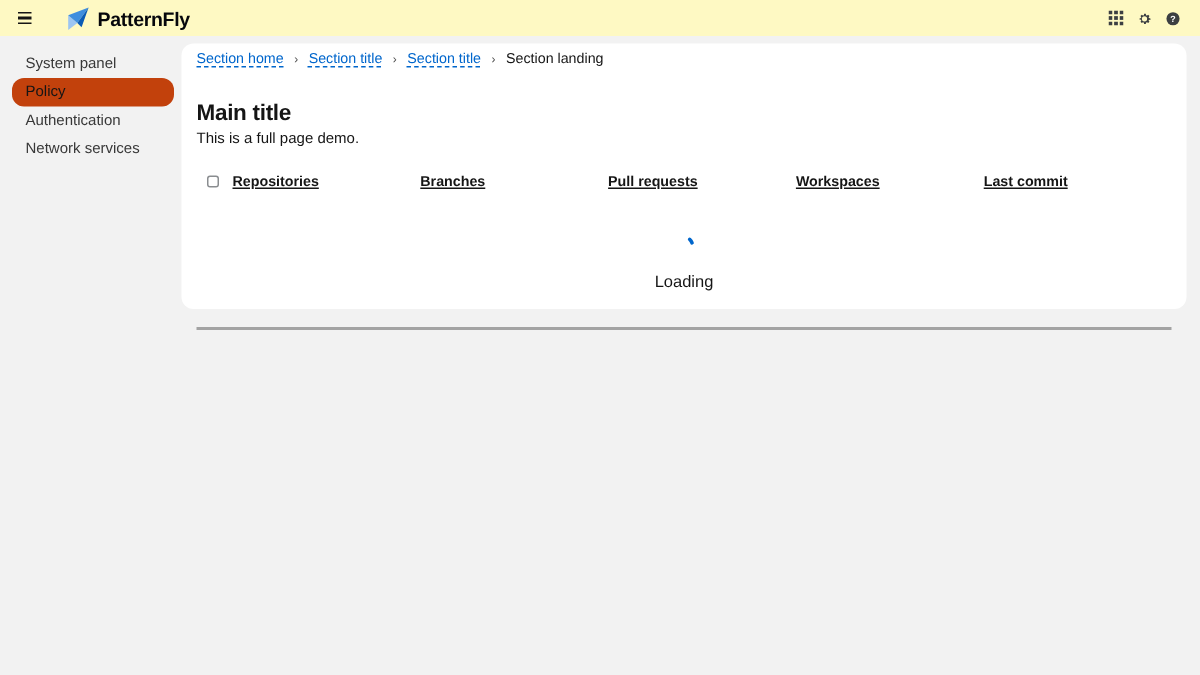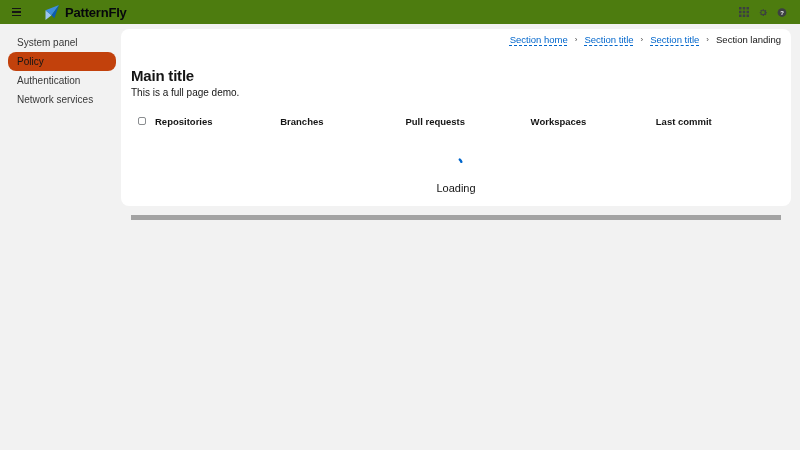--- a/index.html
+++ b/index.html
@@ -7,21 +7,21 @@
   body {
     font-family: "Liberation Sans", sans-serif;
     background: #f2f2f2;
     color: #151515;
     position: relative;
   }
 
   
   .masthead {
     position: absolute; left: 0; top: 0; width: 800px; height: 24px;
-    background: #4d7c0f;
+    background: #fef9c3;
     display: flex; align-items: center;
     padding: 0 13px 0 12px;
   }
   .hamburger-btn {
     width: 14px; height: 14px; border: none; background: transparent;
     display: flex; flex-direction: column; justify-content: center; gap: 2px;
     cursor: pointer; padding: 0;
   }
   .hamburger-btn span { display: block; width: 9px; height: 1.3px; background: #151515; }
   .brand { display: flex; align-items: center; margin-left: 19px; gap: 5px; }
@@ -46,41 +46,41 @@
   }
   .nav-item.selected { background: #c2410c; color: #151515; }
 
   
   .content-card {
     position: absolute; left: 121px; top: 29px; width: 670px; height: 177px;
     background: #ffffff; border-radius: 8px;
     padding: 7px 10px 8px 10px;
   }
 
-  .breadcrumb { display: flex; align-items: center; height: 8px; font-size: 9.5px; line-height: 8px; justify-content: flex-end; }
+  .breadcrumb { display: flex; align-items: center; height: 8px; font-size: 9.5px; line-height: 8px; }
   .breadcrumb a {
     color: #0066cc; text-decoration: underline dashed 1px; text-underline-offset: 2px;
     cursor: pointer;
   }
   .breadcrumb .sep { color: #4d4d4d; font-size: 8px; margin: 0 7px; line-height: 8px; }
   .breadcrumb .current { color: #151515; }
 
   .page-title { font-size: 15px; font-weight: 700; color: #151515; margin-top: 23px; line-height: 17px; letter-spacing: -0.2px; }
   .page-subtitle { font-size: 10px; color: #151515; margin-top: 4px; line-height: 10px; }
 
-  .table-header { display: flex; align-items: center; margin-top: 14px; height: 18px; }
+  .table-header { display: flex; align-items: center; margin-top: 14px; height: 18px; text-decoration: underline; }
   .checkbox-cell { width: 24px; padding-left: 7px; display: flex; align-items: center; }
   .pf-checkbox {
     width: 8px; height: 8px; border: 1px solid #8a8d90; border-radius: 2px;
     background: #ffffff; cursor: pointer;
   }
   .col-header { flex: 1; font-size: 9.5px; font-weight: 700; color: #151515; }
 
   .loading-zone {
-    height: 90px; border-bottom: 5px solid #a3a3a3;
+    height: 90px; border-bottom: 2px solid #a3a3a3;
     display: flex; flex-direction: column; align-items: center;
     padding-top: 27px;
   }
   .spinner { width: 13px; height: 13px; animation: spin 1.4s linear infinite; }
   @keyframes spin { to { transform: rotate(360deg); } }
   .loading-label { margin-top: 12px; font-size: 11px; color: #151515; line-height: 13px; }
 </style>
 </head>
 <body>
 

